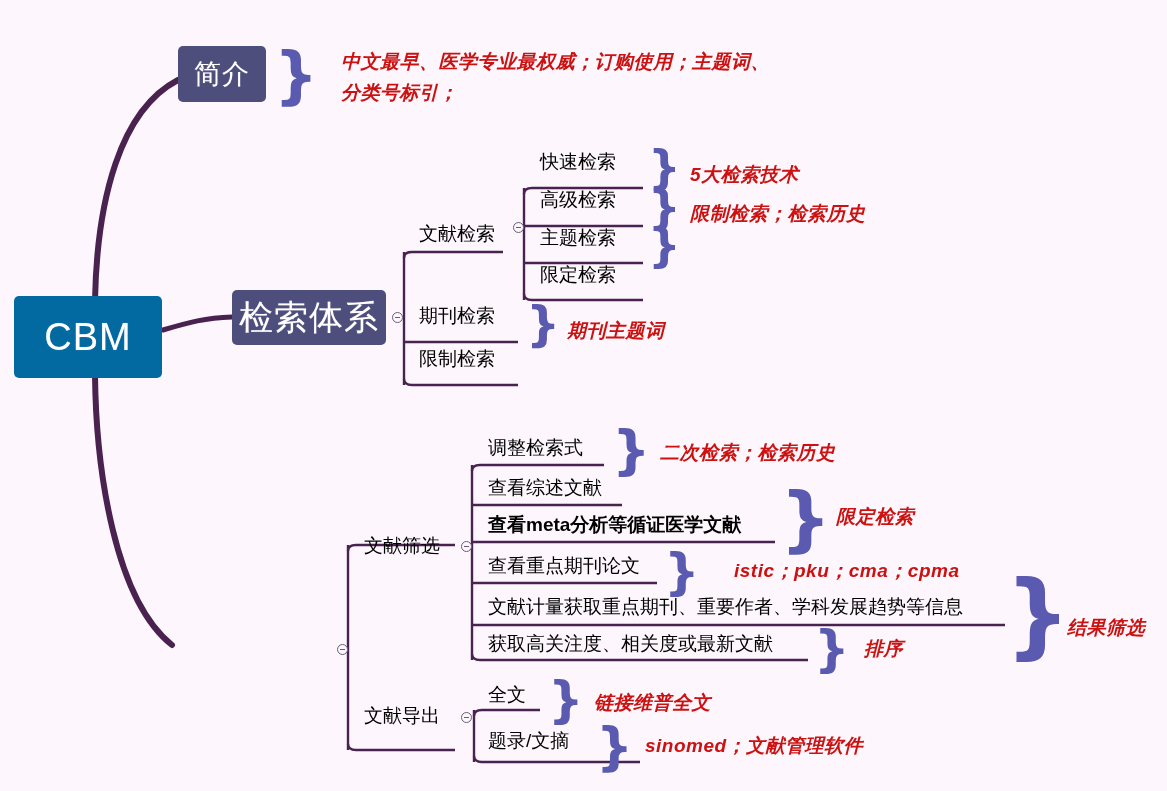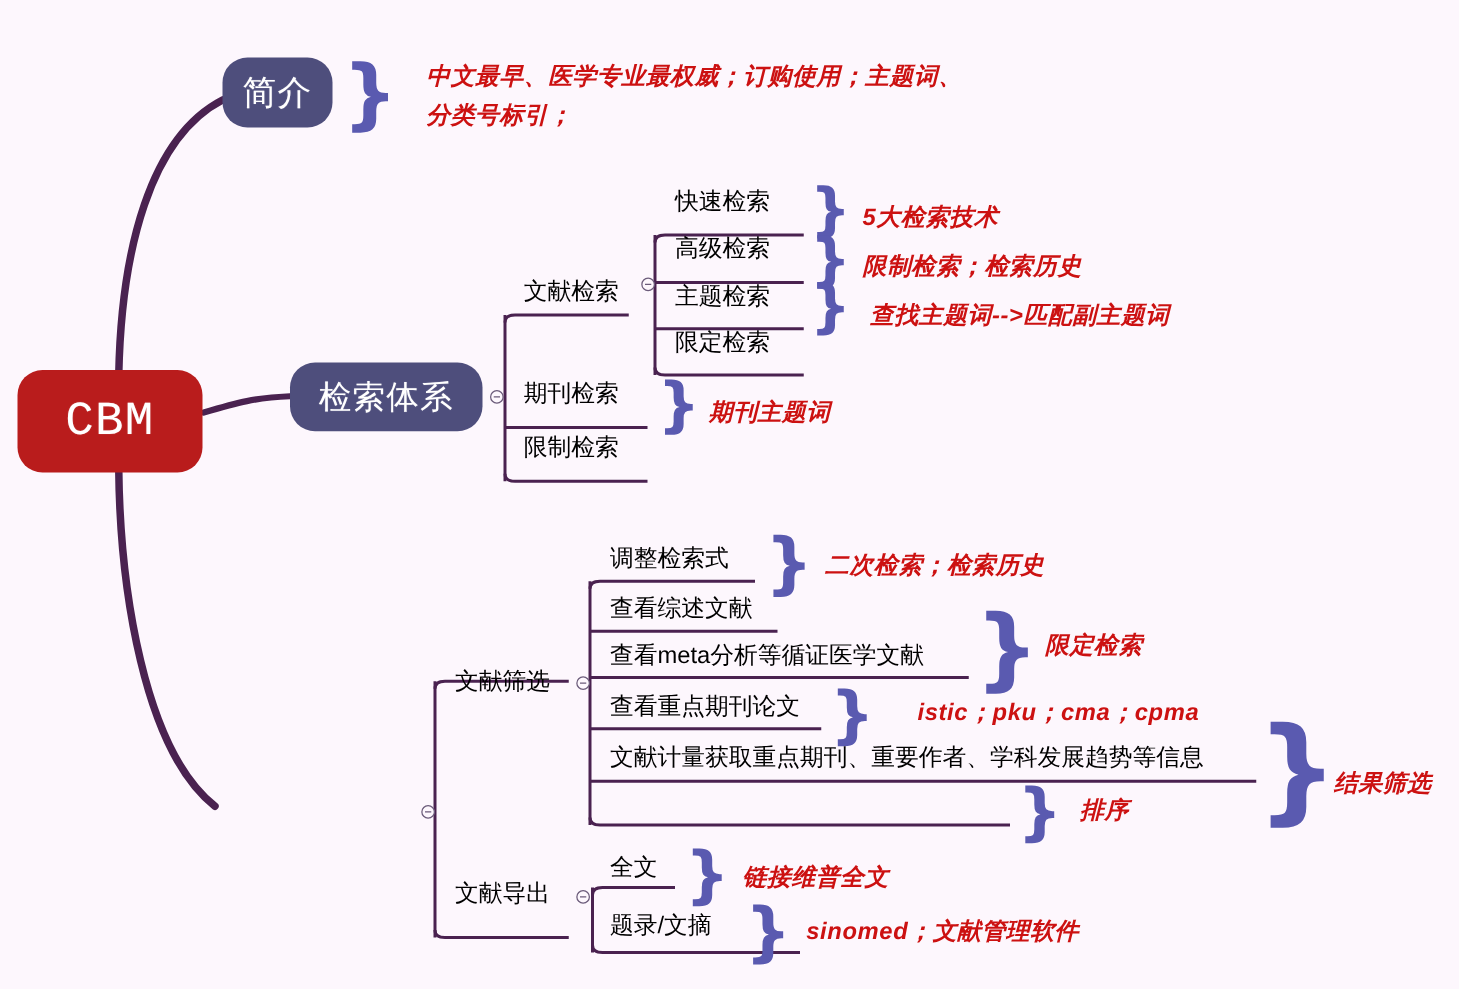--- a/index.html
+++ b/index.html
@@ -23,34 +23,33 @@
   .layer-svg {
     position: absolute;
     left: 0; top: 0;
     width: 1167px;
     height: 791px;
     pointer-events: none;
   }
   
   .node-box {
     position: absolute;
-    border-radius: 20px;
+    border-radius: 5px;
     display: flex;
     align-items: center;
     justify-content: center;
     color: #ffffff;
     text-shadow: 0 0 1px rgba(255,255,255,0.35);
     letter-spacing: 1px;
     white-space: nowrap;
     box-sizing: border-box;
   }
   .node-root {
-    background: #b91c1c;
+    background: #0369a1;
     font-size: 38px;
-    font-family: Liberation Mono, monospace;
   }
   .node-main {
     background: #4e4e7c;
   }
   
   .leaf {
     position: absolute;
     color: #000000;
     font-size: 19px;
     white-space: nowrap;
@@ -160,69 +159,69 @@
     <span>CBM</span>
   </div>
 
   <div class="node-box node-main" style="left:178px; top:46px; width:88px; height:56px; font-size:27px;">
     <span>简介</span>
   </div>
   <div class="brace" style="left:274px; top:44px; font-size:62px;">}</div>
   <div class="anno" style="left:341px; top:47px;">中文最早、医学专业最权威；订购使用；主题词、</div>
   <div class="anno" style="left:341px; top:78px;">分类号标引；</div>
 
-  <div class="node-box node-main" style="left:232px; top:290px; width:154px; height:55px; font-size:26px;">
+  <div class="node-box node-main" style="left:232px; top:290px; width:154px; height:55px; font-size:34px;">
     <span>检索体系</span>
   </div>
   <div class="handle" style="left:392px; top:312px;"></div>
 
   <div class="leaf" style="left:419px; top:224px;">文献检索</div>
   <div class="handle" style="left:513px; top:222px;"></div>
 
   <div class="leaf" style="left:540px; top:152px;">快速检索</div>
   <div class="brace" style="left:648px; top:144px; font-size:46px;">}</div>
   <div class="anno" style="left:690px; top:160px;">5大检索技术</div>
 
   <div class="leaf" style="left:540px; top:190px;">高级检索</div>
   <div class="brace" style="left:648px; top:184px; font-size:46px;">}</div>
   <div class="anno" style="left:690px; top:199px;font-family:Liberation Serif, serif;">限制检索；检索历史</div>
 
   <div class="leaf" style="left:540px; top:228px;">主题检索</div>
   <div class="brace" style="left:648px; top:222px; font-size:46px;">}</div>
-  <div class="anno" style="left:696px; top:238px;">查找主题词--&gt;匹配副主题词</div>
 
   <div class="leaf" style="left:540px; top:265px;">限定检索</div>
 
   <div class="leaf" style="left:419px; top:306px;">期刊检索</div>
   <div class="brace" style="left:526px; top:300px; font-size:48px;">}</div>
   <div class="anno" style="left:567px; top:316px;">期刊主题词</div>
 
   <div class="leaf" style="left:419px; top:349px;">限制检索</div>
 
   <div class="handle" style="left:337px; top:644px;"></div>
 
   <div class="leaf" style="left:364px; top:536px;">文献筛选</div>
   <div class="handle" style="left:461px; top:541px;"></div>
 
   <div class="leaf" style="left:488px; top:438px;">调整检索式</div>
   <div class="brace" style="left:612px; top:424px; font-size:54px;">}</div>
   <div class="anno" style="left:660px; top:438px;">二次检索；检索历史</div>
 
   <div class="leaf" style="left:488px; top:478px;">查看综述文献</div>
 
-  <div class="leaf" style="left:488px; top:515px;">查看meta分析等循证医学文献</div>
+  <div class="leaf" style="left:488px; top:515px;font-weight:bold;">查看meta分析等循证医学文献</div>
   <div class="brace" style="left:780px; top:482px; font-size:72px;">}</div>
   <div class="anno" style="left:836px; top:502px;">限定检索</div>
 
   <div class="leaf" style="left:488px; top:556px;">查看重点期刊论文</div>
   <div class="brace" style="left:664px; top:547px; font-size:50px;">}</div>
   <div class="anno" style="left:718px; top:556px;margin-left:16px;">istic；pku；cma；cpma</div>
 
   <div class="leaf" style="left:488px; top:597px;">文献计量获取重点期刊、重要作者、学科发展趋势等信息</div>
 
+  <div class="leaf" style="left:488px; top:634px;">获取高关注度、相关度或最新文献</div>
   <div class="brace" style="left:814px; top:624px; font-size:50px;">}</div>
   <div class="anno" style="left:864px; top:634px;">排序</div>
 
   <div class="brace" style="left:1005px; top:570px; font-size:92px;">}</div>
   <div class="anno" style="left:1067px; top:613px;">结果筛选</div>
 
   <div class="leaf" style="left:364px; top:706px;">文献导出</div>
   <div class="handle" style="left:461px; top:712px;"></div>
 
   <div class="leaf" style="left:488px; top:685px;">全文</div>

